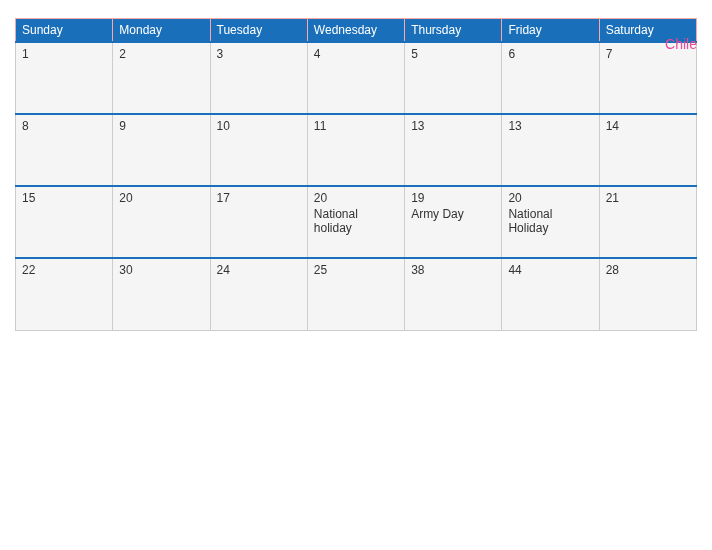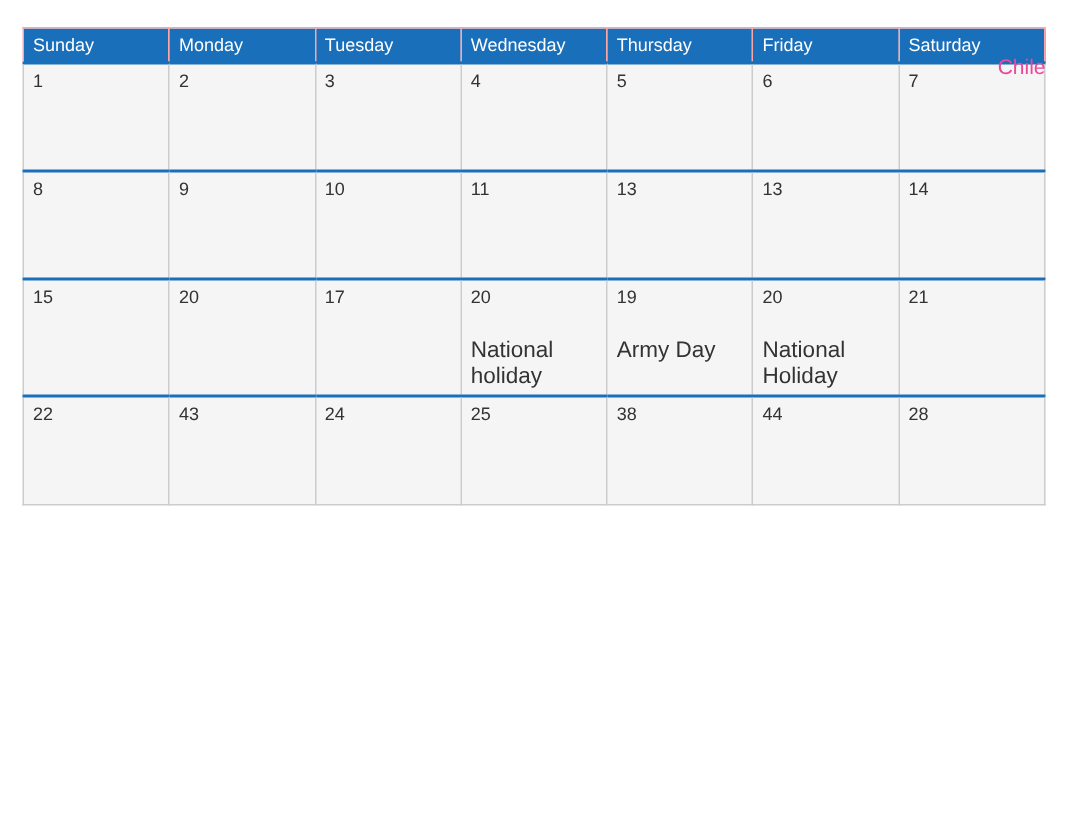--- a/index.html
+++ b/index.html
@@ -91,23 +91,23 @@
     }
     .calendar-grid tr td:first-child {
       border-left: 1px solid #ccc;
     }
     .day-number {
       font-size: 12px;
       color: #333;
       display: block;
     }
     .event-label {
-      font-size: 15px;
-      color: #333;
-      margin-top: 20px;
+      font-size: 12px;
+      color: #333;
+      margin-top: 2px;
       display: block;
     }
     .week-row td {
       border-top: 2px solid #1a6fba;
     }
     .empty-cell {
       background: #f5f5f5;
     }
   </style>
 </head>
@@ -201,21 +201,21 @@
           </td>
           <td>
             <span class="day-number">21</span>
           </td>
         </tr>
         <tr class="week-row">
           <td>
             <span class="day-number">22</span>
           </td>
           <td>
-            <span class="day-number">43</span>
+            <span class="day-number">30</span>
           </td>
           <td>
             <span class="day-number">24</span>
           </td>
           <td>
             <span class="day-number">25</span>
           </td>
           <td>
             <span class="day-number">38</span>
           </td>

